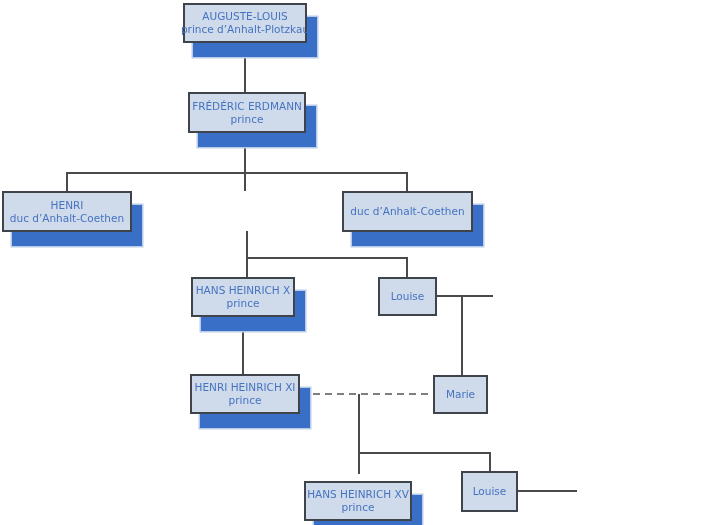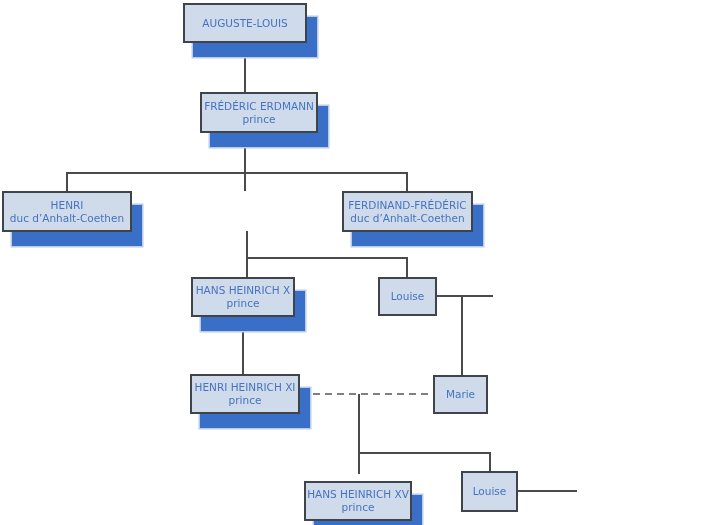--- a/index.html
+++ b/index.html
@@ -40,35 +40,35 @@
   <div class="line" style="left:242px;top:317px;width:2px;height:57px"></div>
   <div class="line" style="left:358px;top:394px;width:2px;height:80px"></div>
   <div class="line" style="left:358px;top:452px;width:133px;height:2px"></div>
   <div class="line" style="left:489px;top:452px;width:2px;height:19px"></div>
   <div class="line" style="left:518px;top:490px;width:59px;height:2px"></div>
 
   <div class="dash" style="left:301px;top:393px;width:132px"></div>
 
   <div class="node shadowed" style="left:183px;top:3px;width:124px;height:40px">
     <span>AUGUSTE-LOUIS</span>
+    <span>prince d’Anhalt-Plotzkau</span>
   </div>
 
-  <div class="node shadowed" style="left:200px;top:92px;width:118px;height:41px">
+  <div class="node shadowed" style="left:188px;top:92px;width:118px;height:41px">
     <span>FRÉDÉRIC ERDMANN</span>
     <span>prince</span>
   </div>
 
   <div class="node shadowed" style="left:2px;top:191px;width:130px;height:41px">
     <span>HENRI</span>
     <span>duc d’Anhalt-Coethen</span>
   </div>
 
 
   <div class="node shadowed" style="left:342px;top:191px;width:131px;height:41px">
-    <span>FERDINAND-FRÉDÉRIC</span>
     <span>duc d’Anhalt-Coethen</span>
   </div>
 
   <div class="node shadowed" style="left:191px;top:277px;width:104px;height:40px">
     <span>HANS HEINRICH X</span>
     <span>prince</span>
   </div>
 
   <div class="node" style="left:378px;top:277px;width:59px;height:39px">
     <span>Louise</span>

